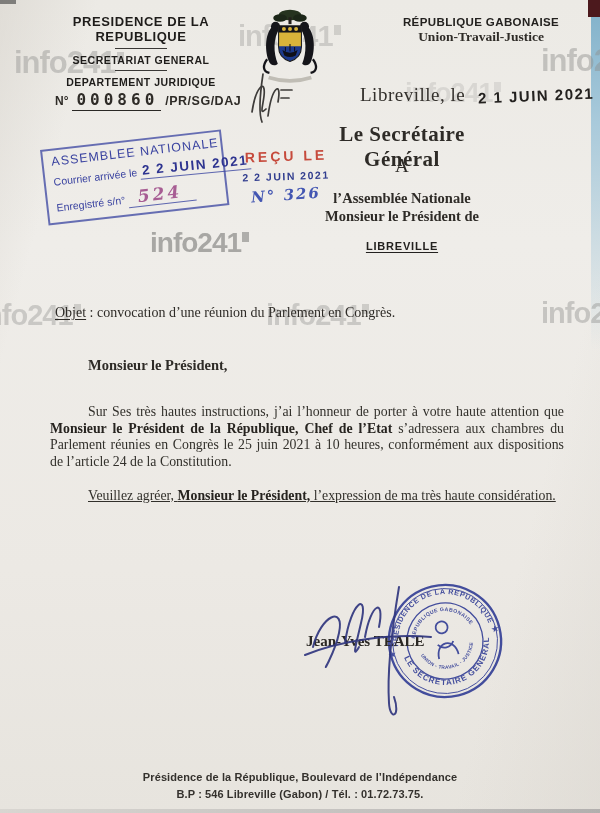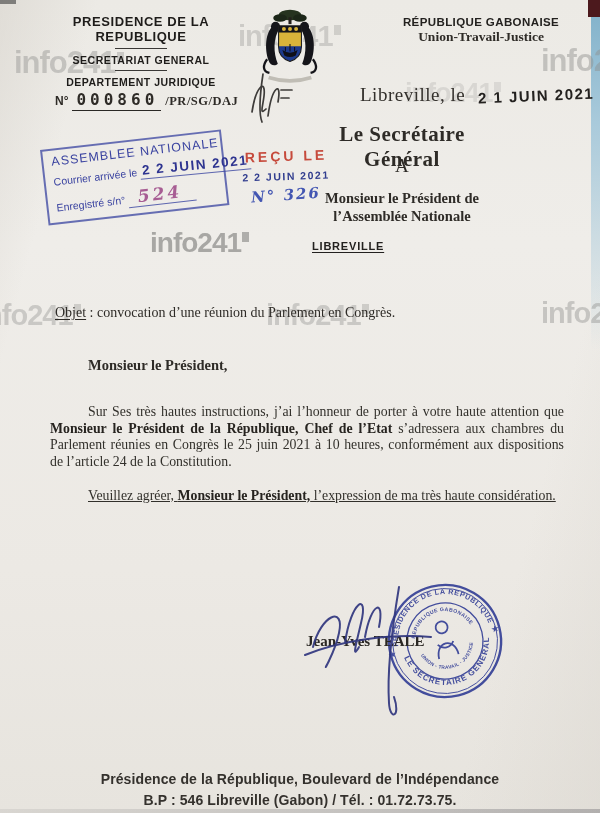--- a/index.html
+++ b/index.html
@@ -37,21 +37,21 @@
     font-family:"Liberation Sans", sans-serif;color:#1e1c1a;}
   .hdr-left .l1{font-size:13px;font-weight:bold;letter-spacing:.6px;}
   .hdr-left .l2,.hdr-left .l3{font-size:10.5px;font-weight:bold;letter-spacing:.5px;}
   .hdr-rule{width:52px;border-top:1.6px solid #3a3836;margin:4px auto 5px auto;}
 
   
   .refline{left:55px;top:90px;white-space:nowrap;}
   .refline .no{font-family:"Liberation Sans", sans-serif;font-weight:bold;font-size:12px;}
   .refline .digits{font-family:"DejaVu Sans Mono", monospace;font-weight:bold;font-size:16px;
     letter-spacing:4px;border-bottom:1.6px solid #2a2825;padding:0 3px 1px 4px;}
-  .refline .suffix{font-family:Liberation Serif, serif;font-weight:bold;font-size:12.5px;letter-spacing:.5px;margin-top:16px;}
+  .refline .suffix{font-family:Liberation Sans, sans-serif;font-weight:bold;font-size:12.5px;letter-spacing:.5px;margin-top:16px;}
   .paraph{left:243px;top:72px;}
 
   
   .crest{left:258px;top:6px;}
 
   
   .hdr-right{left:392px;top:16px;width:178px;text-align:center;}
   .hdr-right .l1{font-family:"Liberation Sans", sans-serif;font-weight:bold;font-size:11.5px;letter-spacing:.4px;color:#23211f;}
   .hdr-right .l2{font-size:13.5px;font-weight:bold;margin-top:1px;}
 
@@ -80,40 +80,40 @@
     letter-spacing:3px;color:#c64a3c;transform:rotate(-2deg);}
   .stamp-recu .l2{font-family:"Liberation Sans", sans-serif;font-weight:bold;font-size:10.5px;
     letter-spacing:1.5px;color:#323e8f;margin-top:6px;transform:rotate(-2deg);}
   .stamp-recu .l3{font-family:"DejaVu Serif", serif;font-style:italic;font-weight:bold;font-size:15px;
     letter-spacing:2px;color:#4356b2;margin-top:4px;transform:rotate(-4deg);}
 
   
   .sender{left:312px;top:122px;width:180px;text-align:center;font-size:21px;font-weight:bold;}
   .addr-a{left:312px;top:155px;width:180px;text-align:center;font-size:19px;}
   .addr{left:312px;top:189px;width:180px;text-align:center;font-weight:bold;font-size:14.5px;line-height:1.25;}
-  .city{left:312px;top:240px;width:180px;font-family:"Liberation Sans", sans-serif;
+  .city{left:312px;top:240px;width:180px;text-align:center;font-family:"Liberation Sans", sans-serif;
     font-weight:bold;font-size:11px;letter-spacing:.8px;text-decoration:underline;text-underline-offset:2px;color:#23211f;}
 
   
   .objet{left:55px;top:305px;font-size:14px;}
   .objet .lbl{font-weight:normal;text-decoration:underline;text-underline-offset:2px;}
   .salut{left:88px;top:357px;font-size:14.5px;font-weight:bold;}
   .para{left:50px;width:514px;font-size:13.8px;line-height:16.6px;text-align:justify;color:#32302b;}
   .para1{top:404px;text-indent:38px;}
   .para2{top:488px;text-indent:38px;text-decoration:underline;}
   .para b{color:#26231f;}
 
   
   .sig-name{left:306px;top:633px;font-size:15px;font-weight:bold;color:#2a2723;}
   .seal{left:385px;top:581px;opacity:.88;transform:rotate(-14deg);}
   .signature{left:295px;top:575px;}
 
   
   .footer{left:100px;top:769px;width:400px;text-align:center;font-family:"Liberation Sans", sans-serif;
-    font-weight:bold;font-size:14px;line-height:1.5;color:#34312d;letter-spacing:.1px;}
+    font-weight:bold;font-size:11px;line-height:1.5;color:#34312d;letter-spacing:.1px;}
 </style>
 </head>
 <body>
 
 <div class="page">
 
   <div class="abs edge-blue"></div>
   <div class="abs edge-maroon"></div>
   <div class="abs edge-tl"></div>
   <div class="abs edge-bottom"></div>
@@ -205,22 +205,22 @@
 
   <div class="abs stamp-recu">
     <div class="l1">REÇU LE</div>
     <div class="l2">2 2 JUIN 2021</div>
     <div class="l3">N° 326</div>
   </div>
 
   <div class="abs sender script">Le Secrétaire Général</div>
   <div class="abs addr-a script">A</div>
   <div class="abs addr">
+    <div>l’Assemblée Nationale</div>
     <div>Monsieur le Président de</div>
-    <div>l’Assemblée Nationale</div>
   </div>
   <div class="abs city">LIBREVILLE</div>
 
   <div class="abs objet">
     <span class="lbl">Objet</span><span> : </span><span>convocation d’une réunion du Parlement en Congrès.</span>
   </div>
 
   <div class="abs salut">Monsieur le Président,</div>
 
   <div class="abs para para1">

